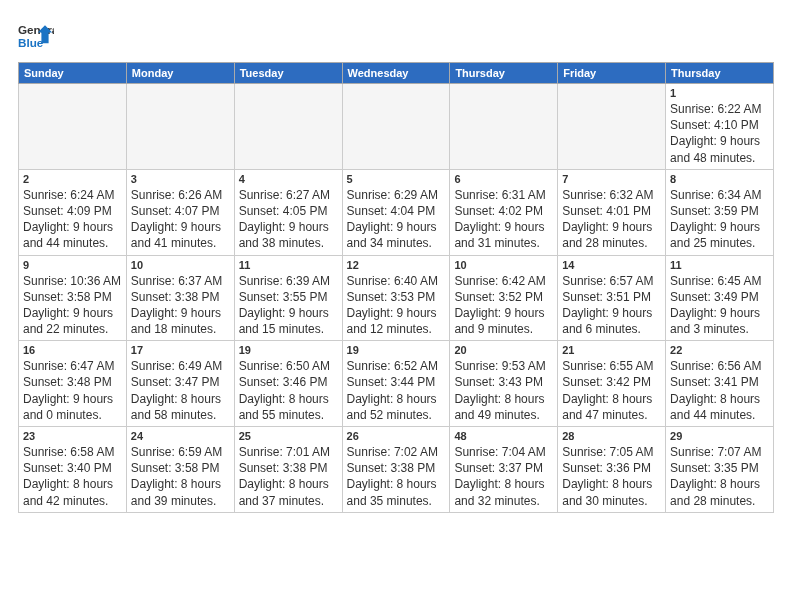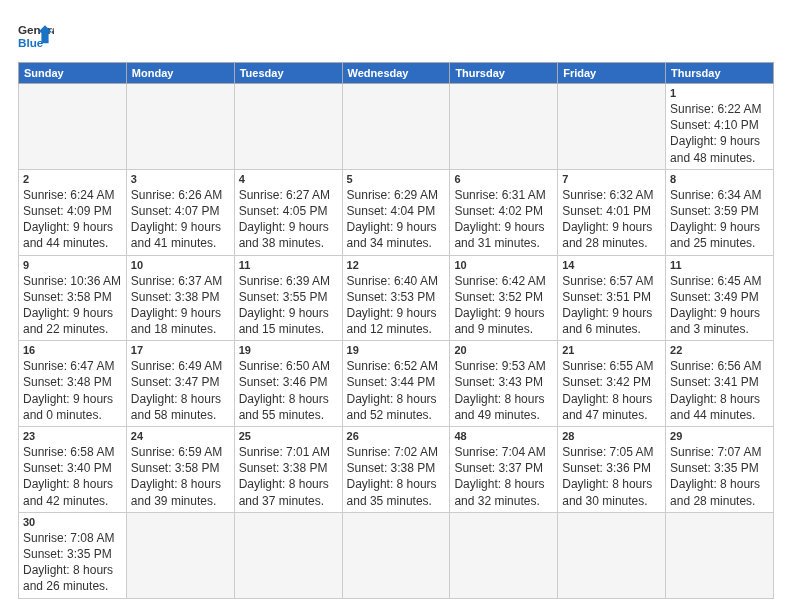--- a/index.html
+++ b/index.html
@@ -299,29 +299,15 @@
 Sunset: 3:36 PM
 Daylight: 8 hours and 30 minutes.</div>
           </td>
           <td>
             <span class="date-num">29</span>
             <div class="day-info">Sunrise: 7:07 AM
 Sunset: 3:35 PM
 Daylight: 8 hours and 28 minutes.</div>
           </td>
         </tr>
-        <tr class="last-row">
-          <td>
-            <span class="date-num">30</span>
-            <div class="day-info">Sunrise: 7:08 AM
-Sunset: 3:35 PM
-Daylight: 8 hours and 26 minutes.</div>
-          </td>
-          <td class="empty"></td>
-          <td class="empty"></td>
-          <td class="empty"></td>
-          <td class="empty"></td>
-          <td class="empty"></td>
-          <td class="empty"></td>
-        </tr>
       </tbody>
   </table>
 </div>
 
 </body></html>

